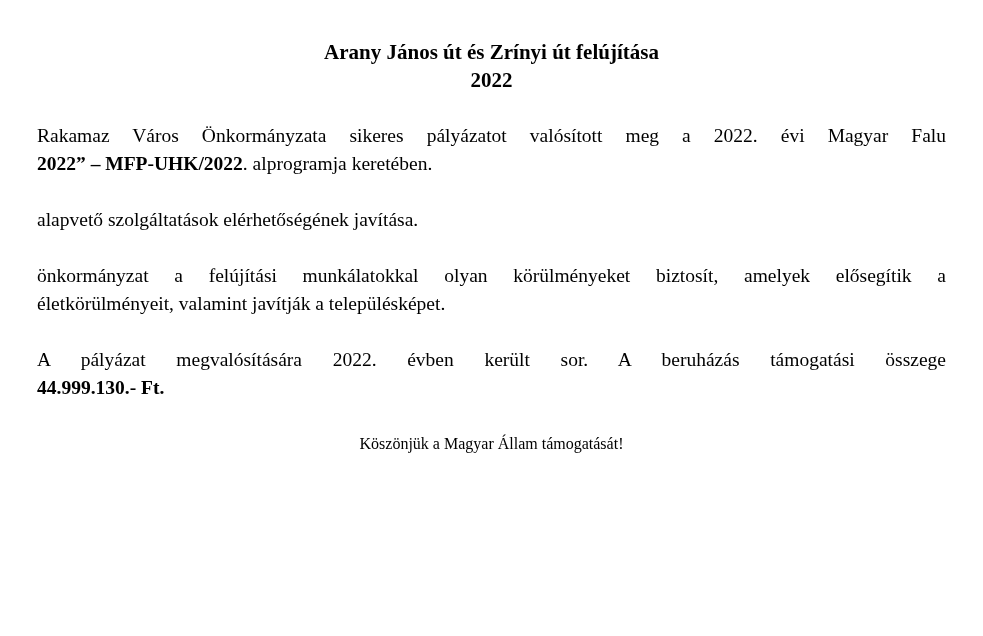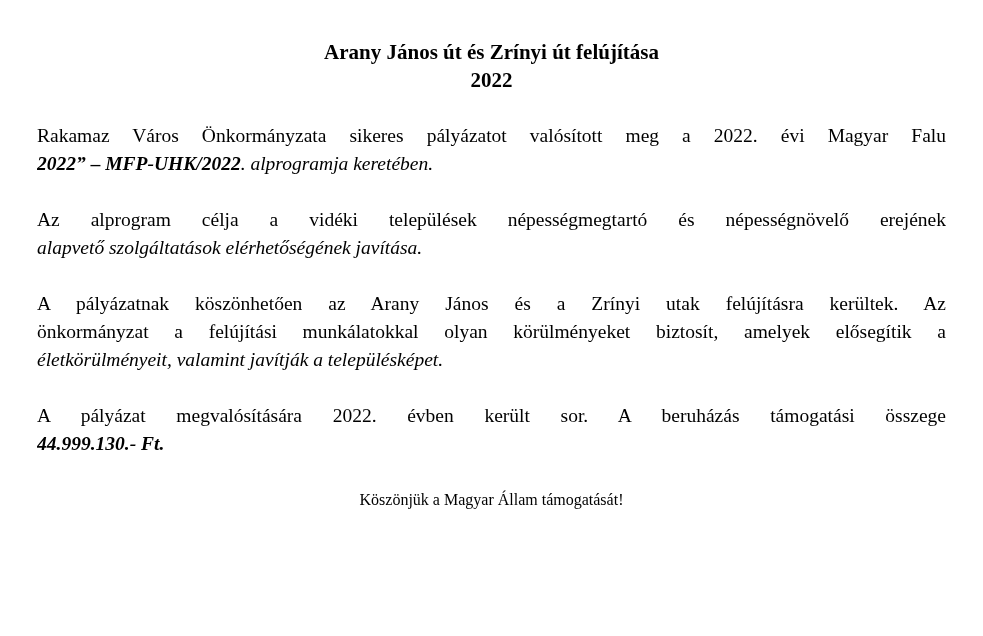--- a/index.html
+++ b/index.html
@@ -38,21 +38,20 @@
     display: inline-block;
     width: 100%;
     height: 0;
   }
   
   .lline {
     text-align: left;
     line-height: 28px;
     height: 28px;
     overflow: hidden;
-    font-style: italic;
   }
   .b { font-weight: bold; }
   .closing-line {
     text-align: center;
     font-size: 16px;
     line-height: 28px;
     height: 28px;
   }
 </style>
 </head>
@@ -64,26 +63,24 @@
     <div class="title-line">Arany János út és Zrínyi út felújítása</div>
     <div class="title-line">2022</div>
   </div>
 
   <div class="para">
     <div class="jline"><span>Rakamaz Város Önkormányzata sikeres pályázatot valósított meg a 2022. évi Magyar Falu</span></div>
     <div class="lline"><span class="b">2022” – MFP-UHK/2022</span><span>. alprogramja keretében.</span></div>
   </div>
 
   <div class="para">
-    <div class="jline"><span>Az alprogram célja a vidéki települések népességmegtartó és népességnövelő erejének</span></div>
     <div class="lline"><span>alapvető szolgáltatások elérhetőségének javítása.</span></div>
   </div>
 
   <div class="para">
-    <div class="jline"><span>A pályázatnak köszönhetően az Arany János és a Zrínyi utak felújításra kerültek. Az</span></div>
     <div class="jline"><span>önkormányzat a felújítási munkálatokkal olyan körülményeket biztosít, amelyek elősegítik a</span></div>
     <div class="lline"><span>életkörülményeit, valamint javítják a településképet.</span></div>
   </div>
 
   <div class="para">
     <div class="jline"><span>A pályázat megvalósítására 2022. évben került sor. A beruházás támogatási összege</span></div>
     <div class="lline"><span class="b">44.999.130.- Ft.</span></div>
   </div>
 
   <div class="closing-line">Köszönjük a Magyar Állam támogatását!</div>

